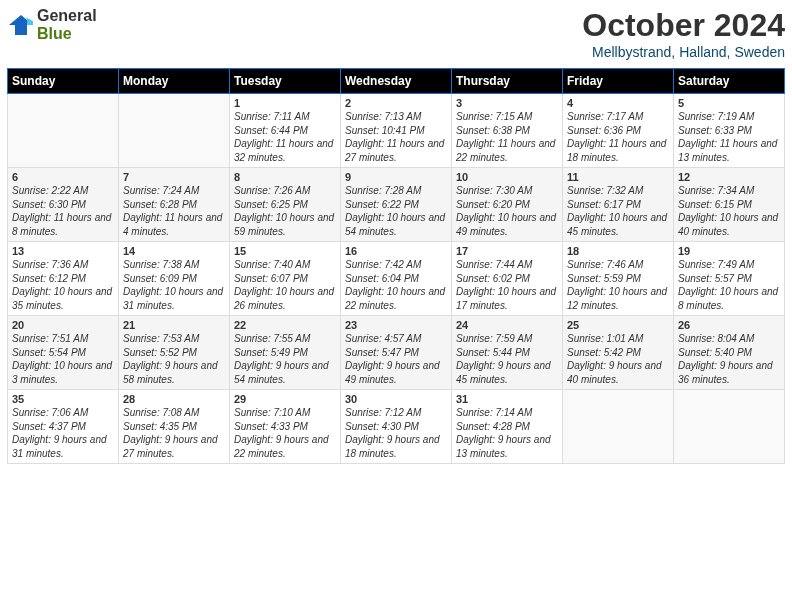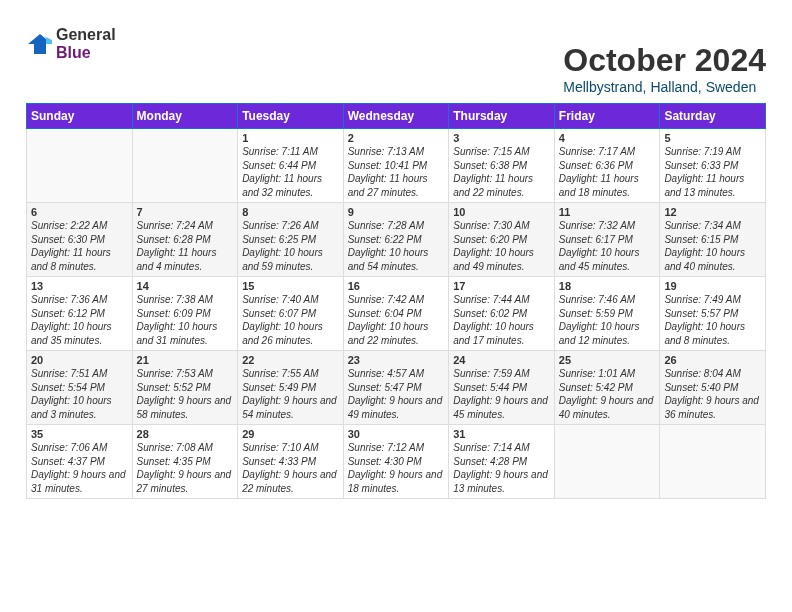--- a/index.html
+++ b/index.html
@@ -6,21 +6,21 @@
     body {
       font-family: Arial, sans-serif;
       background: #fff;
       width: 792px;
       min-height: 612px;
     }
     .page {
       width: 792px;
       min-height: 612px;
       background: #fff;
-      padding: 26px;
+      padding: 7px;
     }
     .header {
       display: flex;
       justify-content: space-between;
       align-items: flex-start;
       margin-bottom: 8px;
     }
     .logo {
       display: flex;
       align-items: center;
@@ -31,47 +31,46 @@
       line-height: 1.1;
     }
     .logo-general {
       font-size: 16px;
       font-weight: bold;
       color: #333;
     }
     .logo-blue {
       font-size: 16px;
       font-weight: bold;
-      color: #701a75;
+      color: #4d7c0f;
     }
     .logo-icon {
       width: 28px;
       height: 28px;
       margin-right: 2px;
     }
     .title-area {
-      text-align: left;
-      margin-top: 16px;
+      text-align: right;
     }
     .month-title {
       font-size: 32px;
       font-weight: bold;
       color: #333;
     }
     .location {
       font-size: 14px;
       color: #0c4a6e;
     }
     .calendar {
       width: 100%;
       border-collapse: collapse;
       border: 1px solid #ccc;
     }
     .calendar th {
-      background: #6d28d9;
+      background: #000000;
       color: #fff;
       font-size: 12px;
       font-weight: bold;
       padding: 5px 4px;
       text-align: left;
       border: 1px solid #1a6fd4;
     }
     .calendar td {
       vertical-align: top;
       border: 1px solid #ddd;

